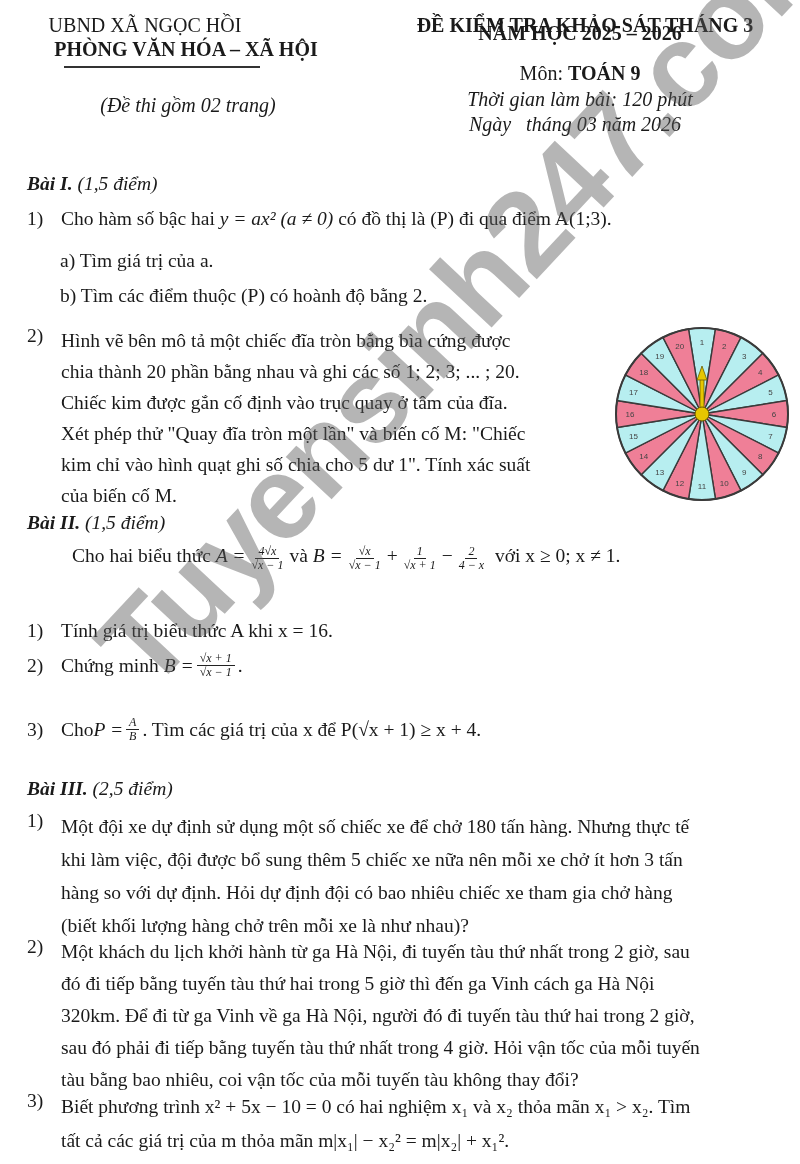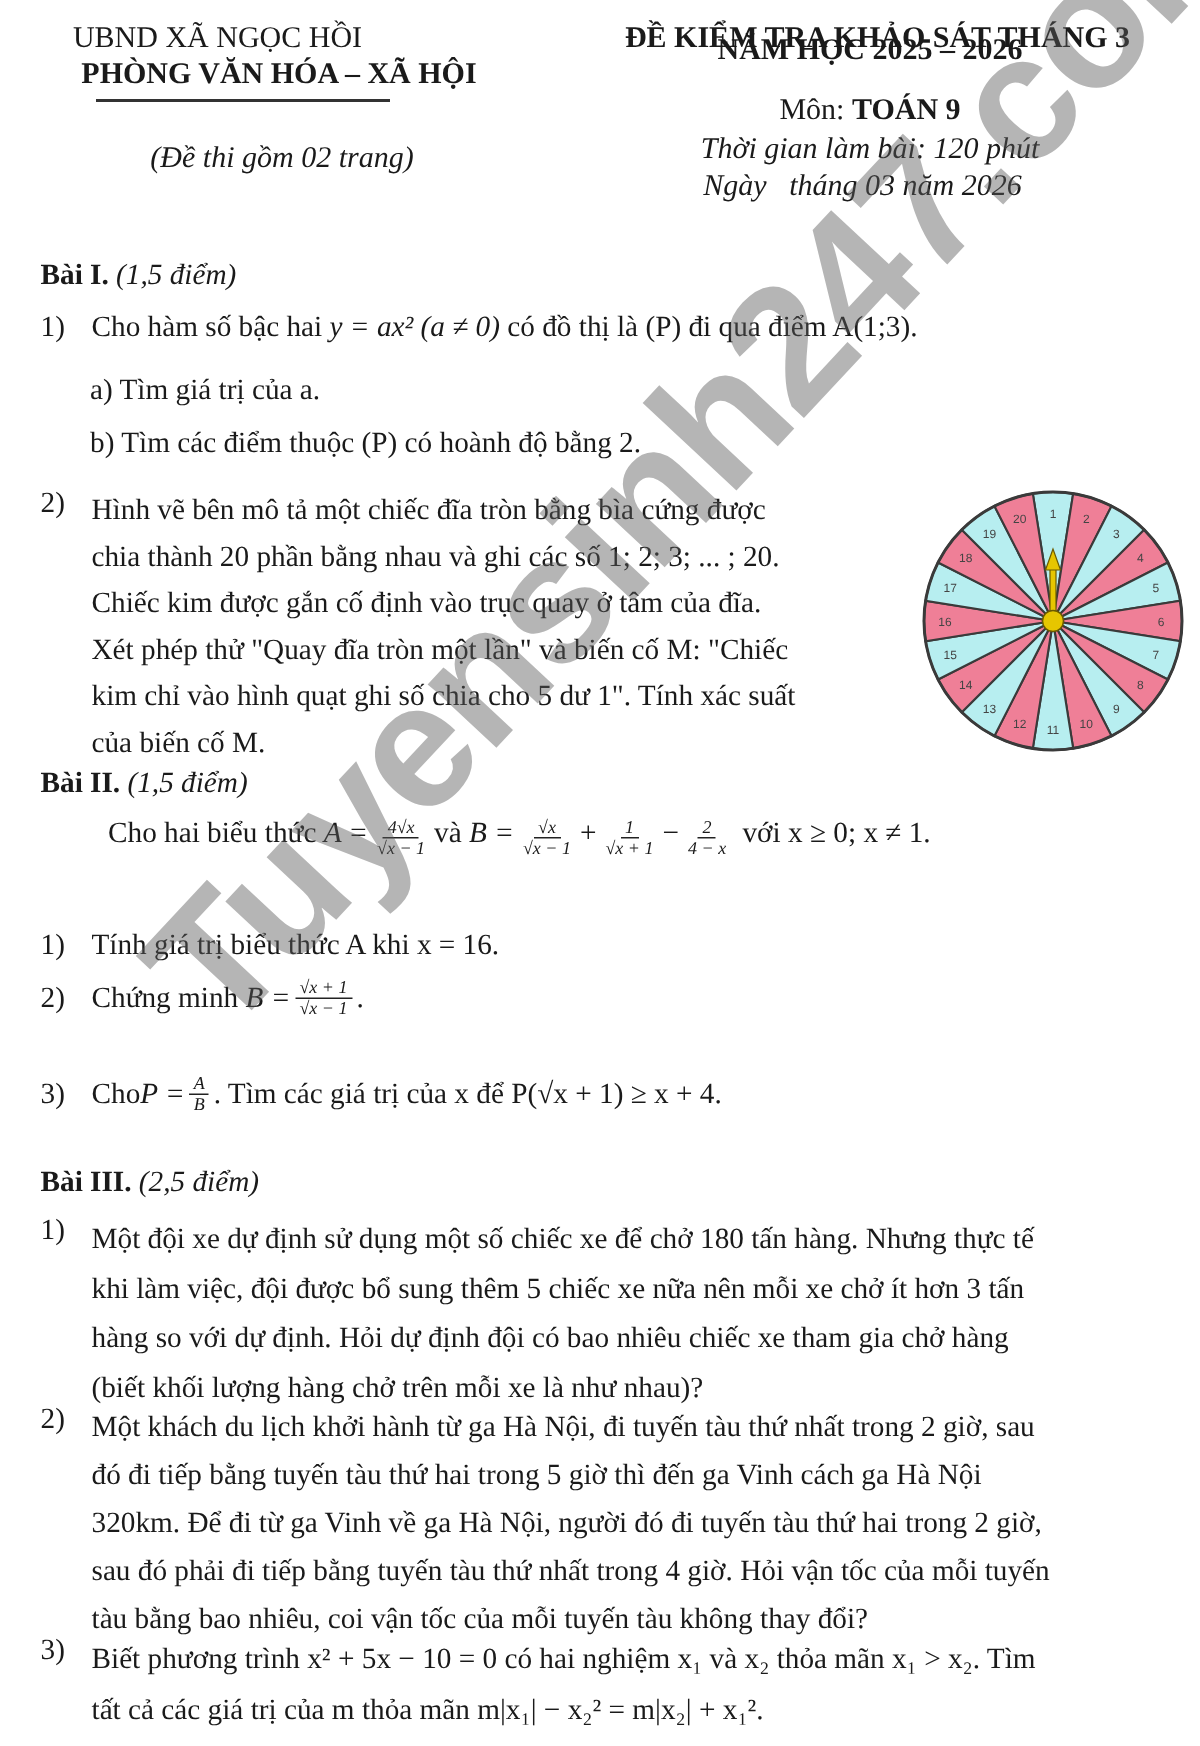--- a/index.html
+++ b/index.html
@@ -4,21 +4,21 @@
 <style>
   html,body{margin:0;padding:0;background:#fff;}
   body{width:800px;height:1164px;position:relative;overflow:hidden;
        font-family:"Liberation Serif","DejaVu Serif",serif;color:#1a1a1a;}
   .abs{position:absolute;}
   .hdr{font-weight:bold;font-size:20px;text-align:center;white-space:nowrap;}
   .hdr-n{font-size:20px;text-align:center;white-space:nowrap;}
   .ital{font-style:italic;}
   .line{font-size:19.5px;white-space:nowrap;}
   .sec{font-size:19.5px;}
-  .sec b{font-weight:bold;}
+  .sec b{font-weight:bold;font-style:italic;}
   .num{display:inline-block;width:34px;}
   .m{font-style:italic;}
   .frac{display:inline-flex;flex-direction:column;align-items:center;vertical-align:middle;margin:0 3px;font-size:12px;line-height:1.1;}
   .frac .top{border-bottom:1px solid #222;padding:0 3px;}
   .frac .bot{padding:0 3px;}
   .para{font-size:19.5px;line-height:31px;text-align:justify;}
   .underline{position:absolute;height:1.5px;background:#333;}
   .watermark{position:absolute;left:70px;top:620px;transform:rotate(-47deg);transform-origin:left top;
      font-family:"Liberation Sans","DejaVu Sans",sans-serif;font-weight:bold;font-size:118px;
      color:rgba(90,90,90,0.45);white-space:nowrap;pointer-events:none;letter-spacing:-2px;}

